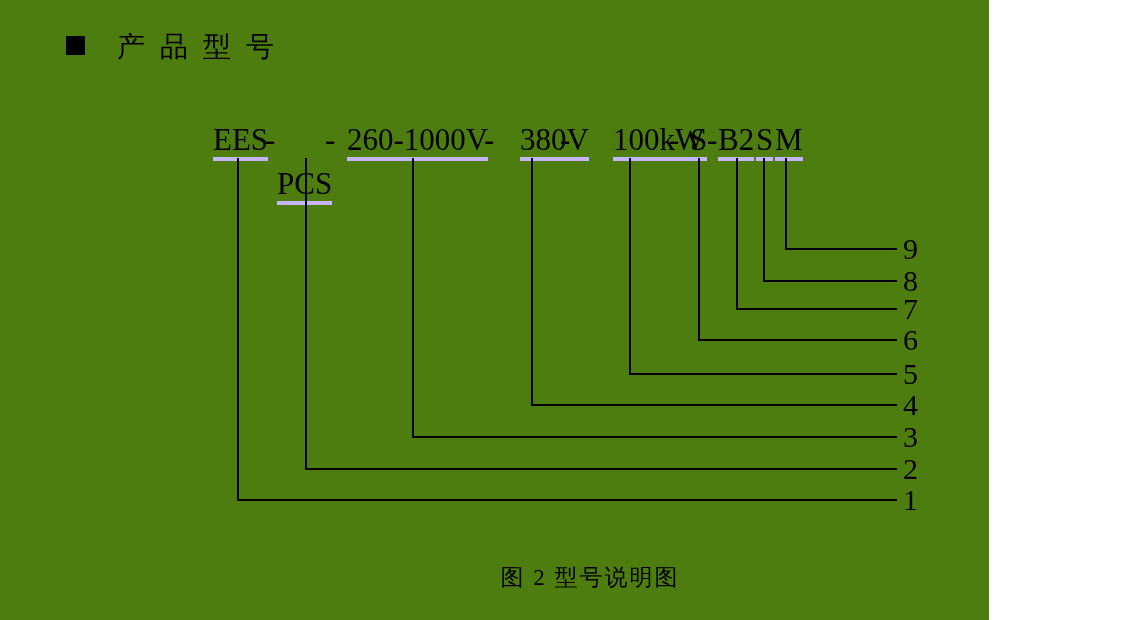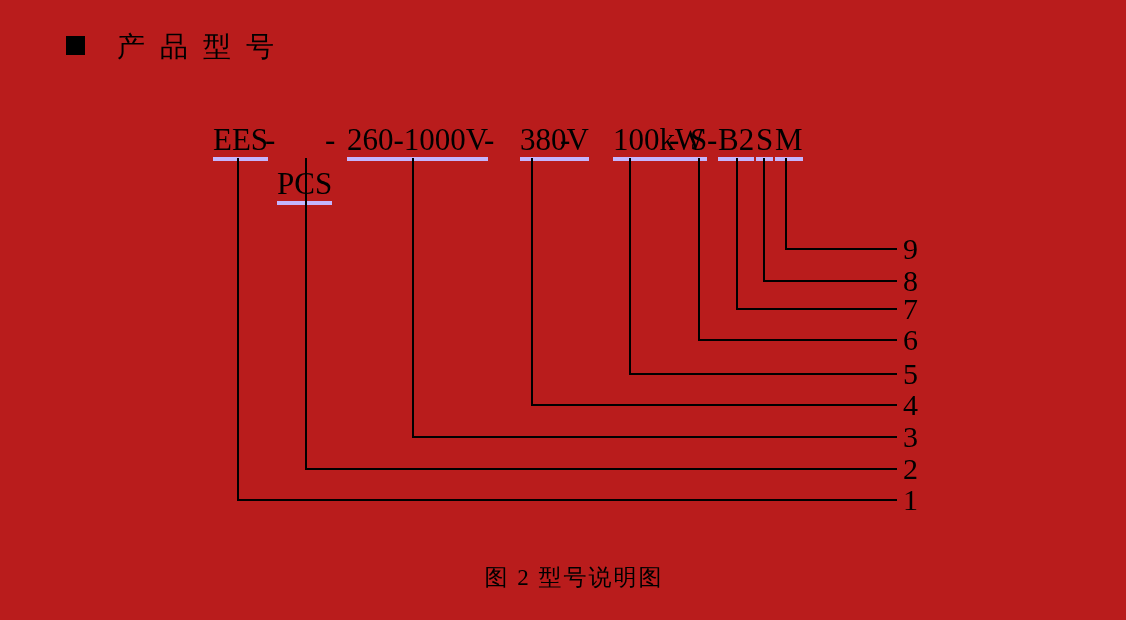--- a/index.html
+++ b/index.html
@@ -2,23 +2,23 @@
 <html><head>
 <meta charset="utf-8">
 <style>
   html, body {
     margin: 0;
     padding: 0;
     background: #ffffff;
   }
   .page {
     position: relative;
-    width: 1126px;
+    width: 989px;
     height: 620px;
-    background: #b91c1c;
+    background: #4d7c0f;
     overflow: hidden;
     font-family: "Liberation Serif", "DejaVu Serif", serif;
     color: #000000;
   }
   
   .section-header {
     position: absolute;
     left: 0;
     top: 0;
     width: 1126px;
@@ -84,21 +84,21 @@
     stroke-width: 2;
   }
   .diagram-svg text {
     fill: #000000;
     font-family: "Liberation Serif", "DejaVu Serif", serif;
     font-size: 30px;
   }
   
   .figure-caption {
     position: absolute;
-    left: 384px;
+    left: 400px;
     top: 562px;
     width: 380px;
     text-align: center;
     font-size: 23px;
     letter-spacing: 2px;
     white-space: nowrap;
   }
 </style>
 </head>
 <body>

